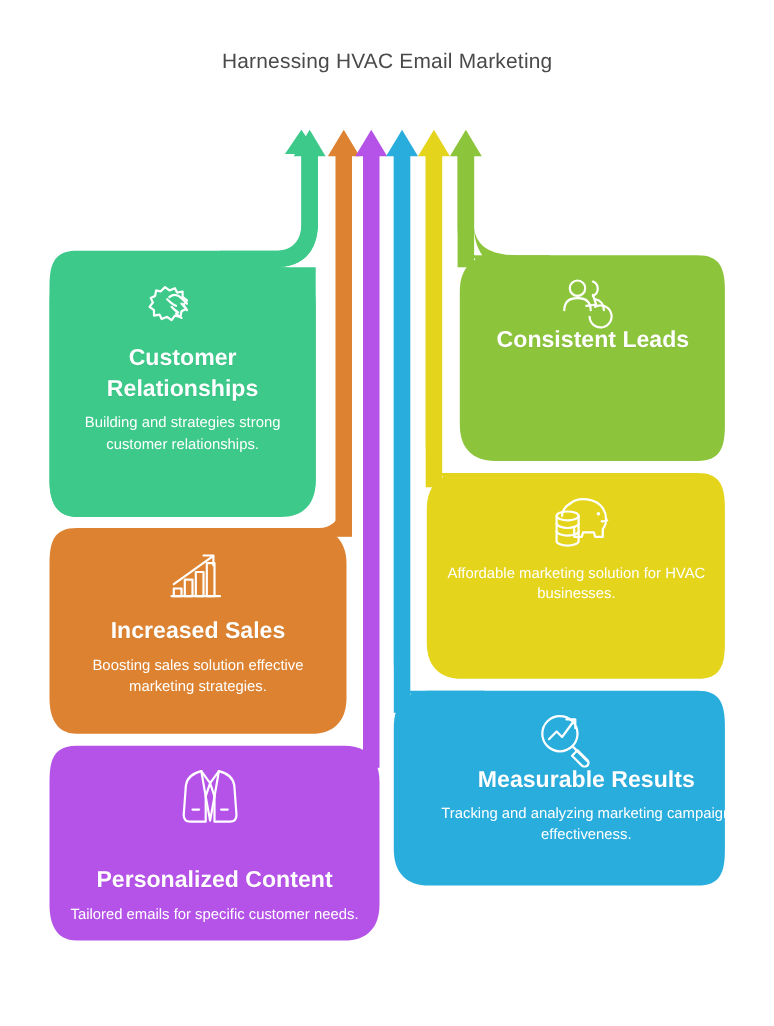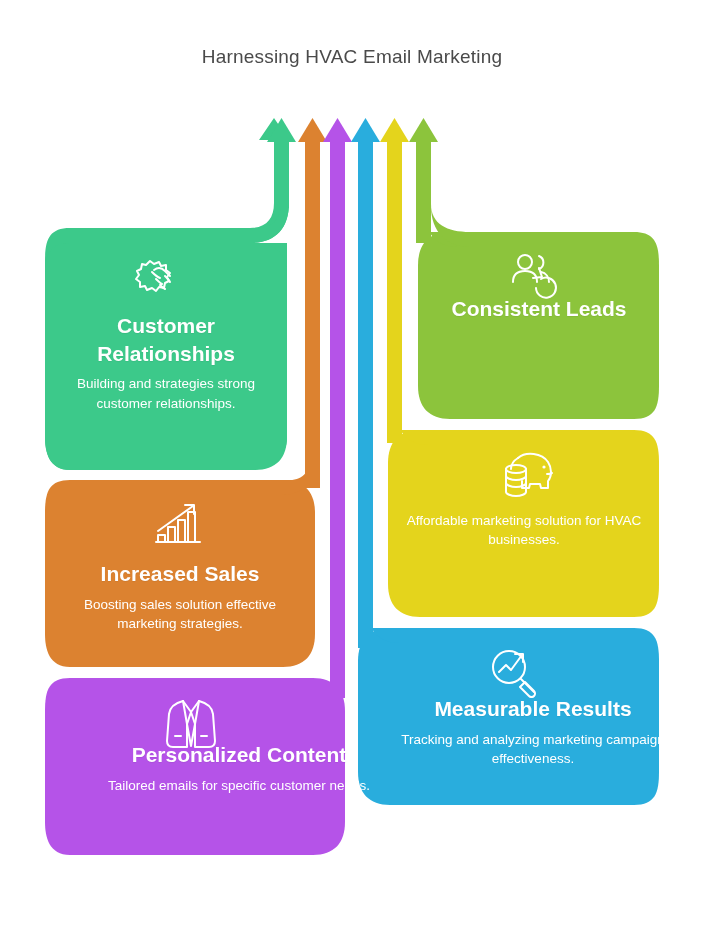--- a/index.html
+++ b/index.html
@@ -285,21 +285,21 @@
   <div class="card-txt" style="left:58px;top:312px;width:216px;">
     <p class="card-title">Customer Relationships</p>
     <p class="card-desc">Building and strategies strong customer relationships.</p>
   </div>
 
   <div class="card-txt" style="left:58px;top:560px;width:244px;">
     <p class="card-title">Increased Sales</p>
     <p class="card-desc">Boosting sales solution effective marketing strategies.</p>
   </div>
 
-  <div class="card-txt" style="left:58px;top:741px;width:274px;margin-left:44px;">
+  <div class="card-txt" style="left:58px;top:786px;width:274px;">
     <p class="card-title">Personalized Content</p>
     <p class="card-desc">Tailored emails for specific customer needs.</p>
   </div>
 
   <div class="card-txt" style="left:432px;top:295px;width:214px;">
     <p class="card-title">Consistent Leads</p>
   </div>
 
   <div class="card-txt" style="left:402px;top:511px;width:244px;">
     <p class="card-desc">Affordable marketing solution for HVAC businesses.</p>

